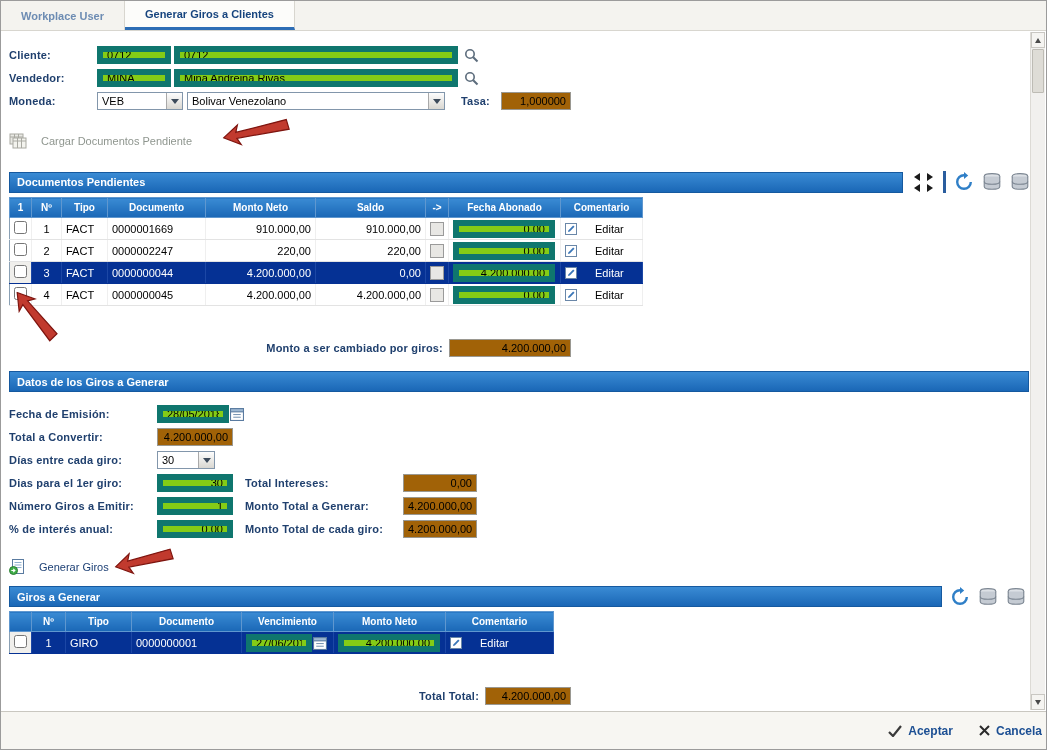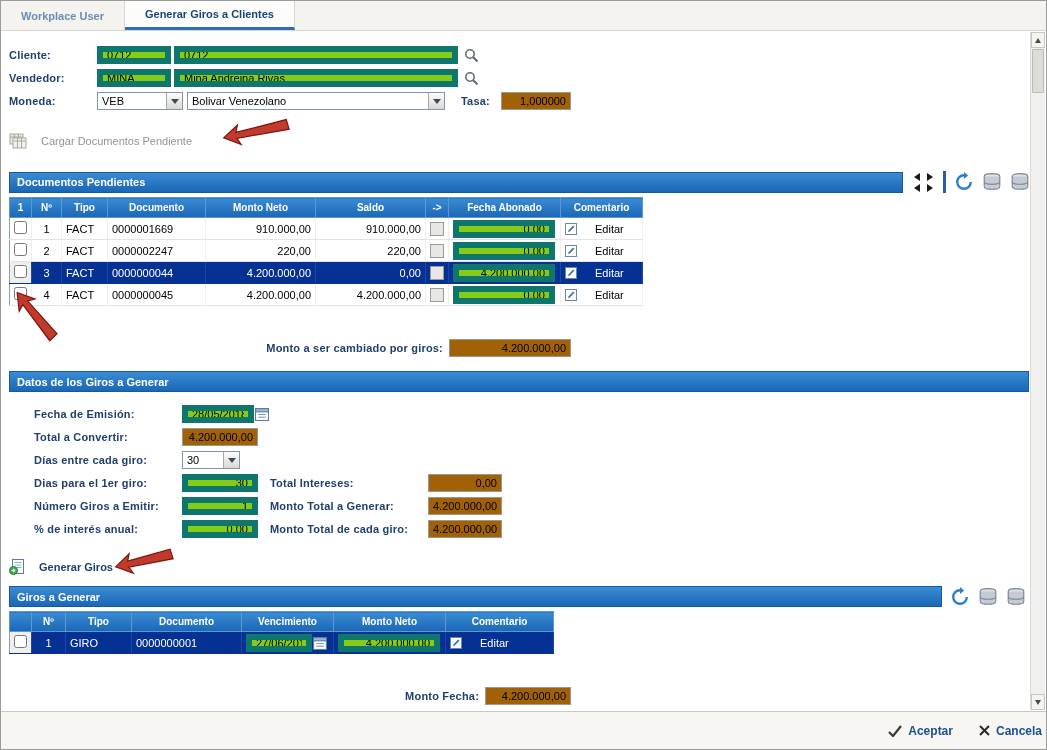--- a/index.html
+++ b/index.html
@@ -25,21 +25,21 @@
 
   .combo { display:flex; height:18px; border:1px solid #8296ab; background:#fff; align-items:stretch; }
   .combo-text { flex:1; font-size:11px; padding:2px 4px; overflow:hidden; white-space:nowrap; }
   .combo-btn { width:16px; background:linear-gradient(#fdfdfd,#d9d7d1); border-left:1px solid #a9a9a9; display:flex; align-items:center; justify-content:center; }
   .tri-down { width:0; height:0; border-left:4px solid transparent; border-right:4px solid transparent; border-top:5px solid #3c4a5a; }
 
   .icon-btn { display:inline-flex; align-items:center; justify-content:center; cursor:pointer; }
 
   .linkrow { display:flex; align-items:center; gap:14px; height:18px; }
   .link-disabled { font-size:11px; color:#8f968f; }
-  .link-strong { font-size:11px; font-weight:bold; color:#1c3f74; }
+  .link-strong { font-size:11px; font-weight:normal; color:#1c3f74; }
 
   .bar-row { display:flex; align-items:center; gap:8px; }
   .secbar { height:21px; background:linear-gradient(#3a8bd4,#1a67b6); color:#fff; font-size:11px; font-weight:bold; display:flex; align-items:center; padding:0 7px; border:1px solid #15599f; }
   .vdivider { width:3px; height:22px; background:#2a5d9e; }
   .pagenav { display:grid; grid-template-columns:11px 11px; grid-template-rows:9px 9px; gap:2px 2px; align-items:center; justify-items:center; }
   .tl { width:0;height:0;border-top:4px solid transparent;border-bottom:4px solid transparent;border-right:6px solid #1a1a1a; }
   .tr { width:0;height:0;border-top:4px solid transparent;border-bottom:4px solid transparent;border-left:6px solid #1a1a1a; }
 
   
   table.grid { border-collapse:collapse; margin-top:4px; border:1px solid #8aa0b4; }
@@ -50,21 +50,21 @@
   td.r { text-align:right; padding-right:10px; }
   td.docnum { padding-left:10px; }
   tr.selected td { background:#053194; color:#fff; border-bottom-color:#053194; border-right-color:#1c47a5; }
   tr.selected td.selcell { background:#f0efec; }
   .minibox { display:inline-block; width:14px; height:14px; background:#e8e7e4; border:1px solid #9a9a9a; vertical-align:middle; }
   .edit-cell { display:flex; align-items:center; gap:18px; }
   input.cb { width:13px; height:13px; }
 
   .amount-row { display:flex; justify-content:flex-end; align-items:center; gap:6px; width:562px; height:18px; }
 
-  .fields { margin-top:13px;margin-left:25px; }
+  .fields { margin-top:13px; }
   .w148 { width:148px; }
   .datewrap { display:flex; align-items:center; gap:1px; }
 
   
   .footer { position:absolute; left:0; right:0; bottom:0; height:38px; background:#f7f6f2; border-top:1px solid #c9c7c0; display:flex; align-items:center; justify-content:flex-end; gap:26px; padding-right:4px; }
   .fbtn { display:flex; align-items:center; gap:6px; cursor:pointer; }
   .fbtn span { font-size:12px; font-weight:bold; color:#1c4f93; }
 
   
   .vscroll { position:absolute; top:31px; right:1px; bottom:39px; width:15px; background:#f1f0ee; border-left:1px solid #dcdad5; display:flex; flex-direction:column; }
@@ -424,21 +424,21 @@
                   <path d="M3 9l1.8-.5L9.5 3.8 8.2 2.5 3.5 7.2z" fill="#3a76b8"></path>
                 </svg>
                 <span>Editar</span>
               </span>
             </td>
         </tr>
       </tbody>
     </table>
 
     <div class="amount-row" style="margin-top:33px">
-      <span class="flabel2">Monto Fecha:</span>
+      <span class="flabel2">Total Total:</span>
       <input class="txt num ro" style="width: 86px;" value="4.200.000,00">
     </div>
 
   </div>
 
   <div class="footer">
     <div class="fbtn">
       <svg width="14" height="12" viewBox="0 0 14 12">
           <path d="M1 7l4 4 8-10" stroke="#3a3a3a" stroke-width="2.2" fill="none"></path>
         </svg>

